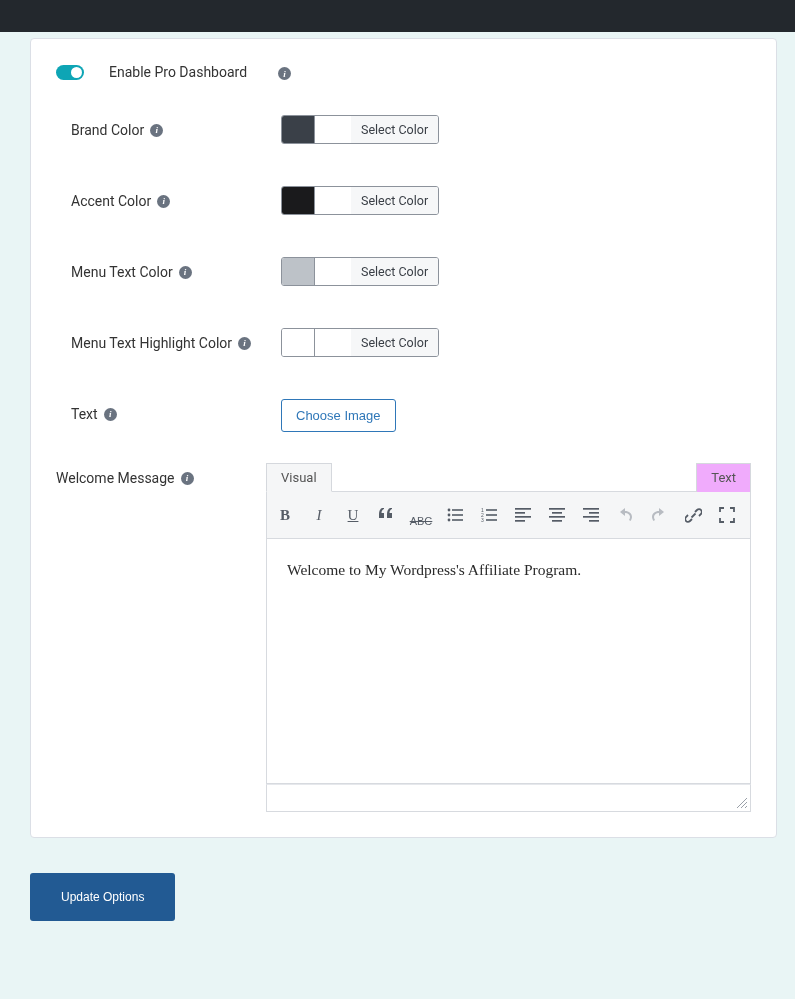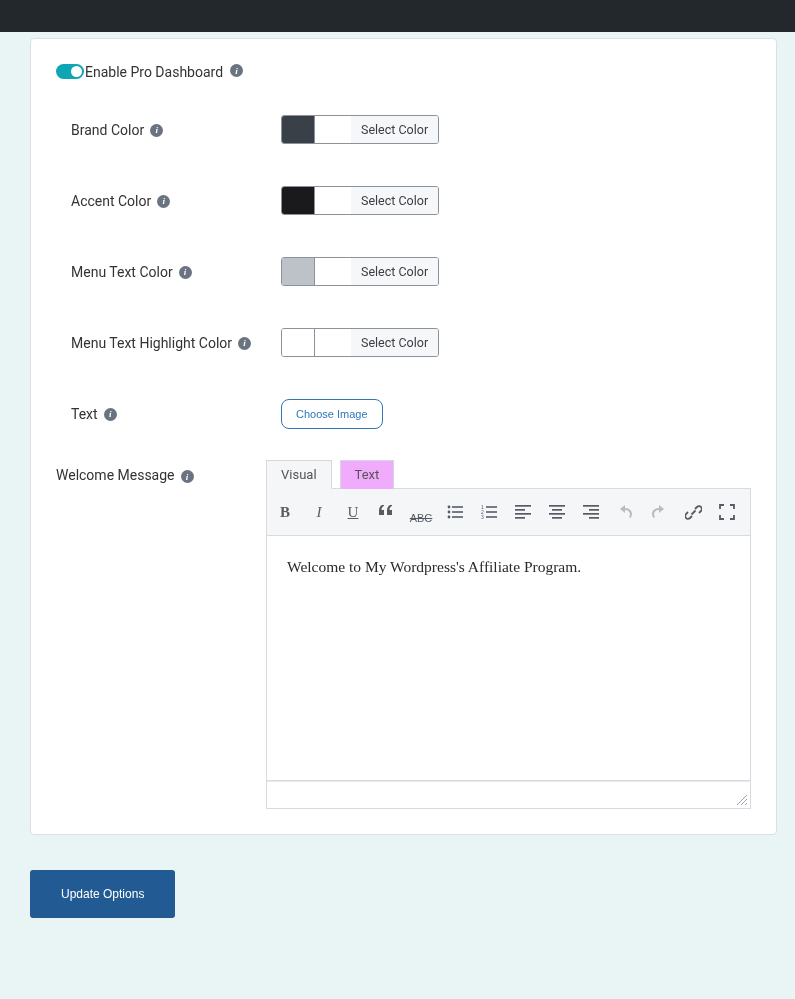--- a/index.html
+++ b/index.html
@@ -27,22 +27,22 @@
     .panel-header h3 {
       font-size: 15.5px;
       font-weight: 700;
       color: #3b4351;
     }
     .panel-body {
       padding: 25px;
     }
     .toggle-row {
       display: flex;
-      align-items: flex-start;
-      gap: 1px;
+      align-items: flex-end;
+      gap: 25px;
       margin-bottom: 35px;
     }
     .toggle {
       width: 28px;
       height: 15px;
       background: #0ea5b5;
       border-radius: 10px;
       position: relative;
       cursor: pointer;
       flex: none;
@@ -109,46 +109,46 @@
       font-size: 12.5px;
       color: #3a3f46;
       background: #f6f7f8;
       display: flex;
       align-items: center;
     }
     .choose-image {
       border: 1px solid #2f77b8;
       background: #fff;
       color: #2f77b8;
-      font-size: 11px;
+      font-size: 13px;
       padding: 8px 14px;
-      border-radius: 8px;
+      border-radius: 3px;
       cursor: pointer;
     }
     .editor-wrap {
       display: flex;
       align-items: flex-start;
       margin-top: 10px;
     }
     .msg-label-wrap {
       width: 210px;
       padding-top: 8px;
       font-size: 14px;
       color: #333;
       display: flex;
-      align-items: flex-end;
+      align-items: center;
     }
     .editor {
       flex: 1;
       margin-left: 0;
     }
     .editor-tabs {
       display: flex;
-      justify-content: flex-start;
-      gap: 8px;
+      justify-content: space-between;
+      gap: 0;
     }
     .editor-tab {
       padding: 6px 14px;
       font-size: 13px;
       border: 1px solid #d5d8dd;
       background: #f0abfc;
       color: #555;
       cursor: pointer;
       border-bottom: none;
       position: relative;

